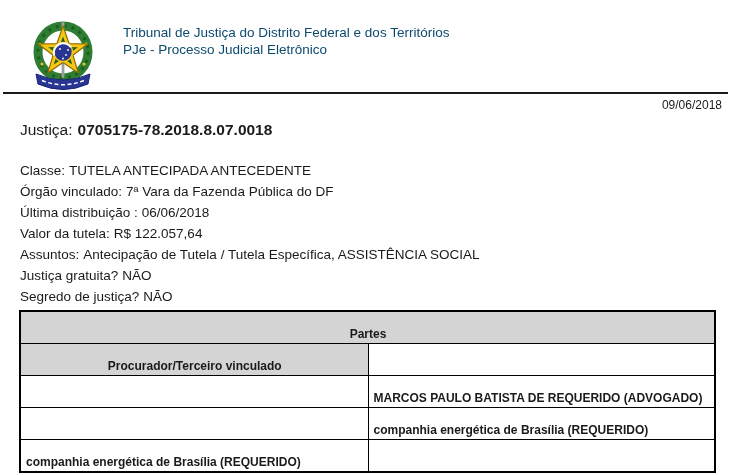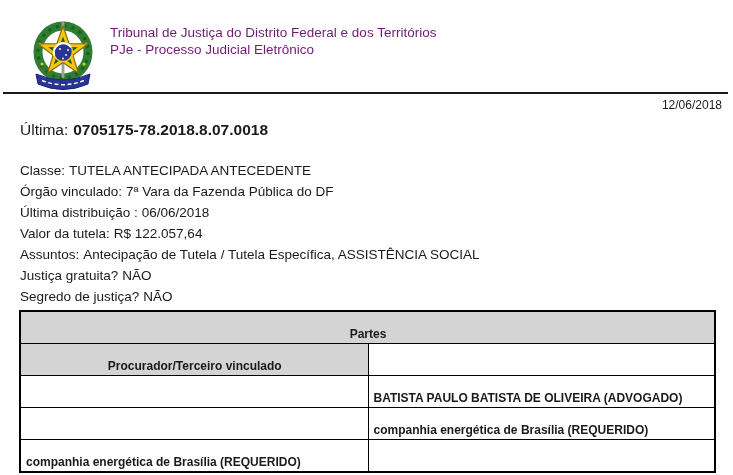--- a/index.html
+++ b/index.html
@@ -12,21 +12,21 @@
   }
   *{margin:0;padding:0;box-sizing:border-box;}
   html,body{background:#ffffff;}
   body{
     width:733px;height:475px;overflow:hidden;position:relative;
     font-family:"Liberation Sans","DejaVu Sans",sans-serif;
     color:var(--text);
   }
   .doc-header{display:flex;align-items:flex-start;padding:14px 0 0 28px;height:92px;}
   .logo{width:70px;height:78px;flex:0 0 auto;}
-  .org-block{margin-left:12px;padding-top:10px;font-size:13.5px;line-height:17px;color:#701a75;}
+  .org-block{margin-left:25px;padding-top:10px;font-size:13.5px;line-height:17px;color:#0c4a6e;}
   .rule{border-top:2px solid #1a1a1a;margin:0 5px 0 3px;}
   .doc-date{text-align:right;padding-right:11px;margin-top:4px;font-size:12px;}
   .numero-line{margin:9px 0 0 20px;font-size:15.5px;}
   .numero-line .value{font-weight:bold;margin-left:5px;}
   .details{margin:21px 0 0 20px;font-size:13.5px;line-height:21px;}
   .detail-line .value{font-weight:normal;margin-left:4px;}
   table.partes{
     margin:3px 0 0 19px;width:695px;
     border-collapse:collapse;table-layout:fixed;
     font-size:12px;font-weight:bold;
@@ -81,24 +81,24 @@
     </svg>
   </div>
   <div class="org-block">
     <div>Tribunal de Justiça do Distrito Federal e dos Territórios</div>
     <div>PJe - Processo Judicial Eletrônico</div>
   </div>
 </header>
 
 <div class="rule"></div>
 
-<div class="doc-date">12/06/2018</div>
+<div class="doc-date">09/06/2018</div>
 
 <div class="numero-line">
-  <span class="label">Última:</span><span class="value">0705175-78.2018.8.07.0018</span>
+  <span class="label">Justiça:</span><span class="value">0705175-78.2018.8.07.0018</span>
 </div>
 
 <div class="details">
   <div class="detail-line"><span class="label">Classe:</span><span class="value">TUTELA ANTECIPADA ANTECEDENTE</span></div>
   <div class="detail-line"><span class="label">Órgão vinculado:</span><span class="value">7ª Vara da Fazenda Pública do DF</span></div>
   <div class="detail-line"><span class="label">Última distribuição :</span><span class="value">06/06/2018</span></div>
   <div class="detail-line"><span class="label">Valor da tutela:</span><span class="value">R$ 122.057,64</span></div>
   <div class="detail-line"><span class="label">Assuntos:</span><span class="value">Antecipação de Tutela / Tutela Específica, ASSISTÊNCIA SOCIAL</span></div>
   <div class="detail-line"><span class="label">Justiça gratuita?</span><span class="value">NÃO</span></div>
   <div class="detail-line"><span class="label">Segredo de justiça?</span><span class="value">NÃO</span></div>
@@ -112,21 +112,21 @@
   <tbody>
       <tr class="r-title">
     <td class="thead" colspan="2">Partes</td>
   </tr>
   <tr class="r-colh">
     <td class="thead">Procurador/Terceiro vinculado</td>
     <td></td>
   </tr>
   <tr class="r-1">
     <td></td>
-    <td>BATISTA PAULO BATISTA DE OLIVEIRA (ADVOGADO)</td>
+    <td>MARCOS PAULO BATISTA DE REQUERIDO (ADVOGADO)</td>
   </tr>
   <tr class="r-3">
     <td></td>
     <td>companhia energética de Brasília (REQUERIDO)</td>
   </tr>
   <tr class="r-4">
     <td>companhia energética de Brasília (REQUERIDO)</td>
     <td></td>
   </tr>
 </tbody>

